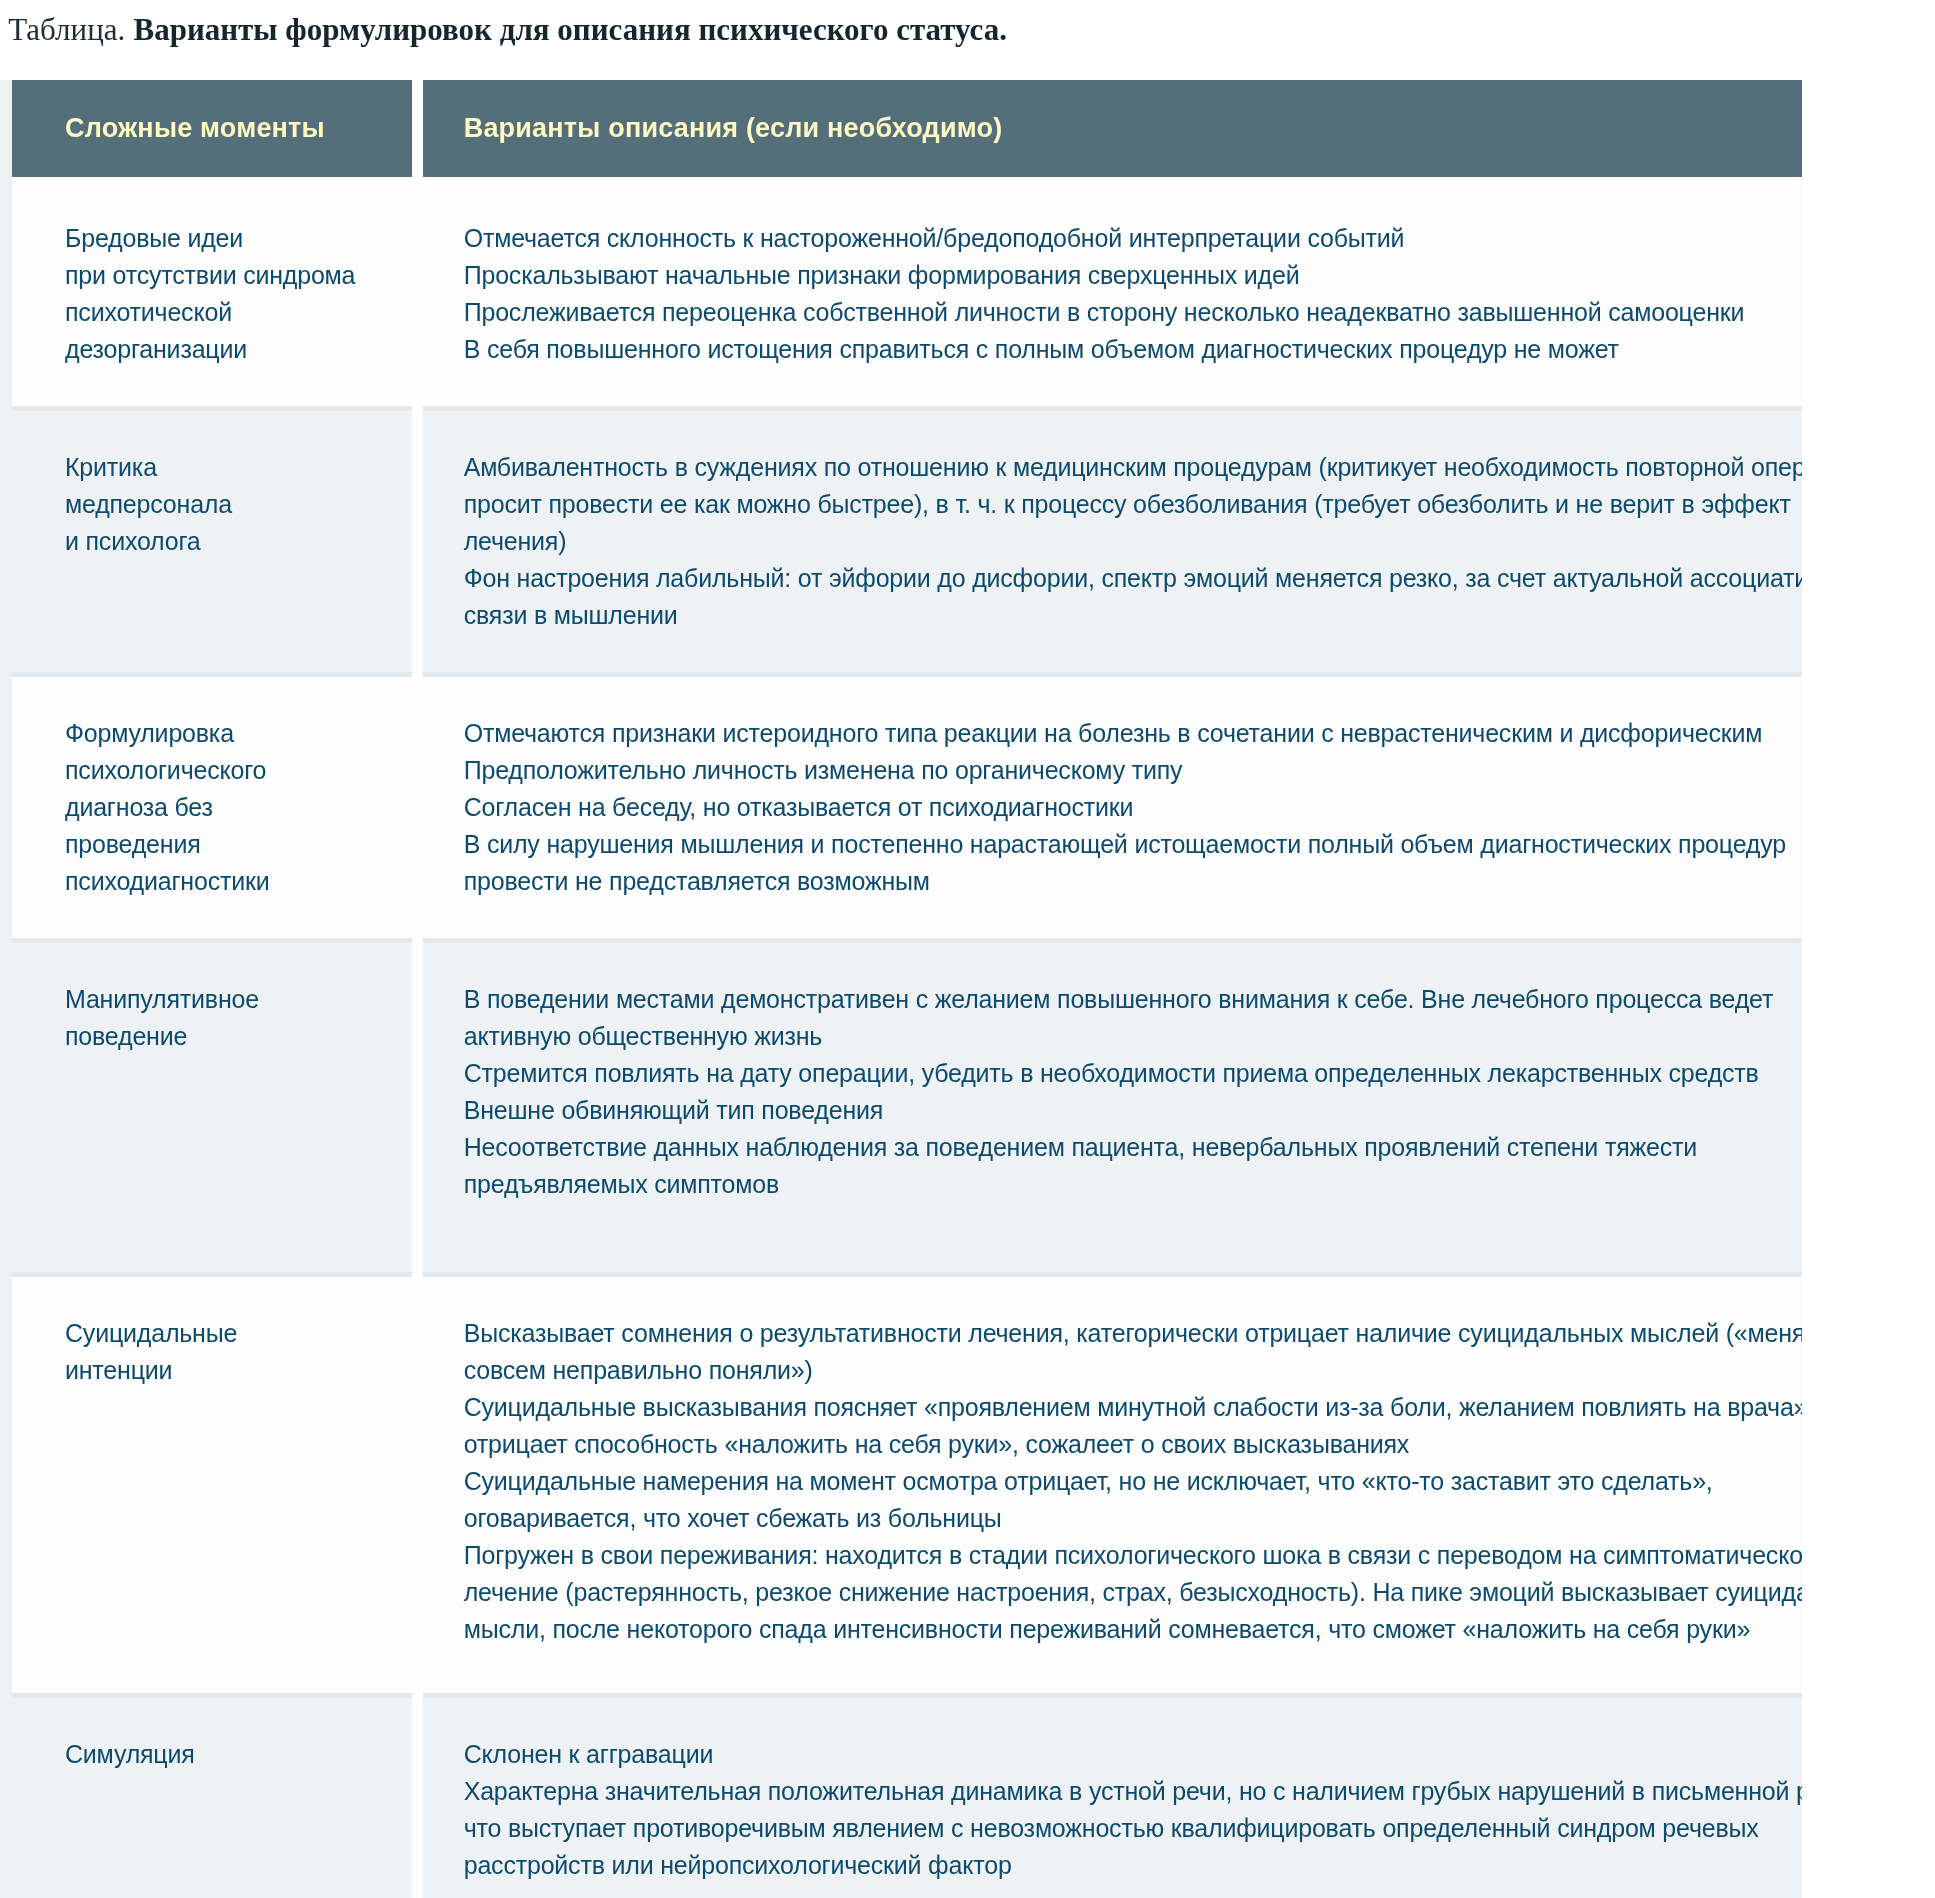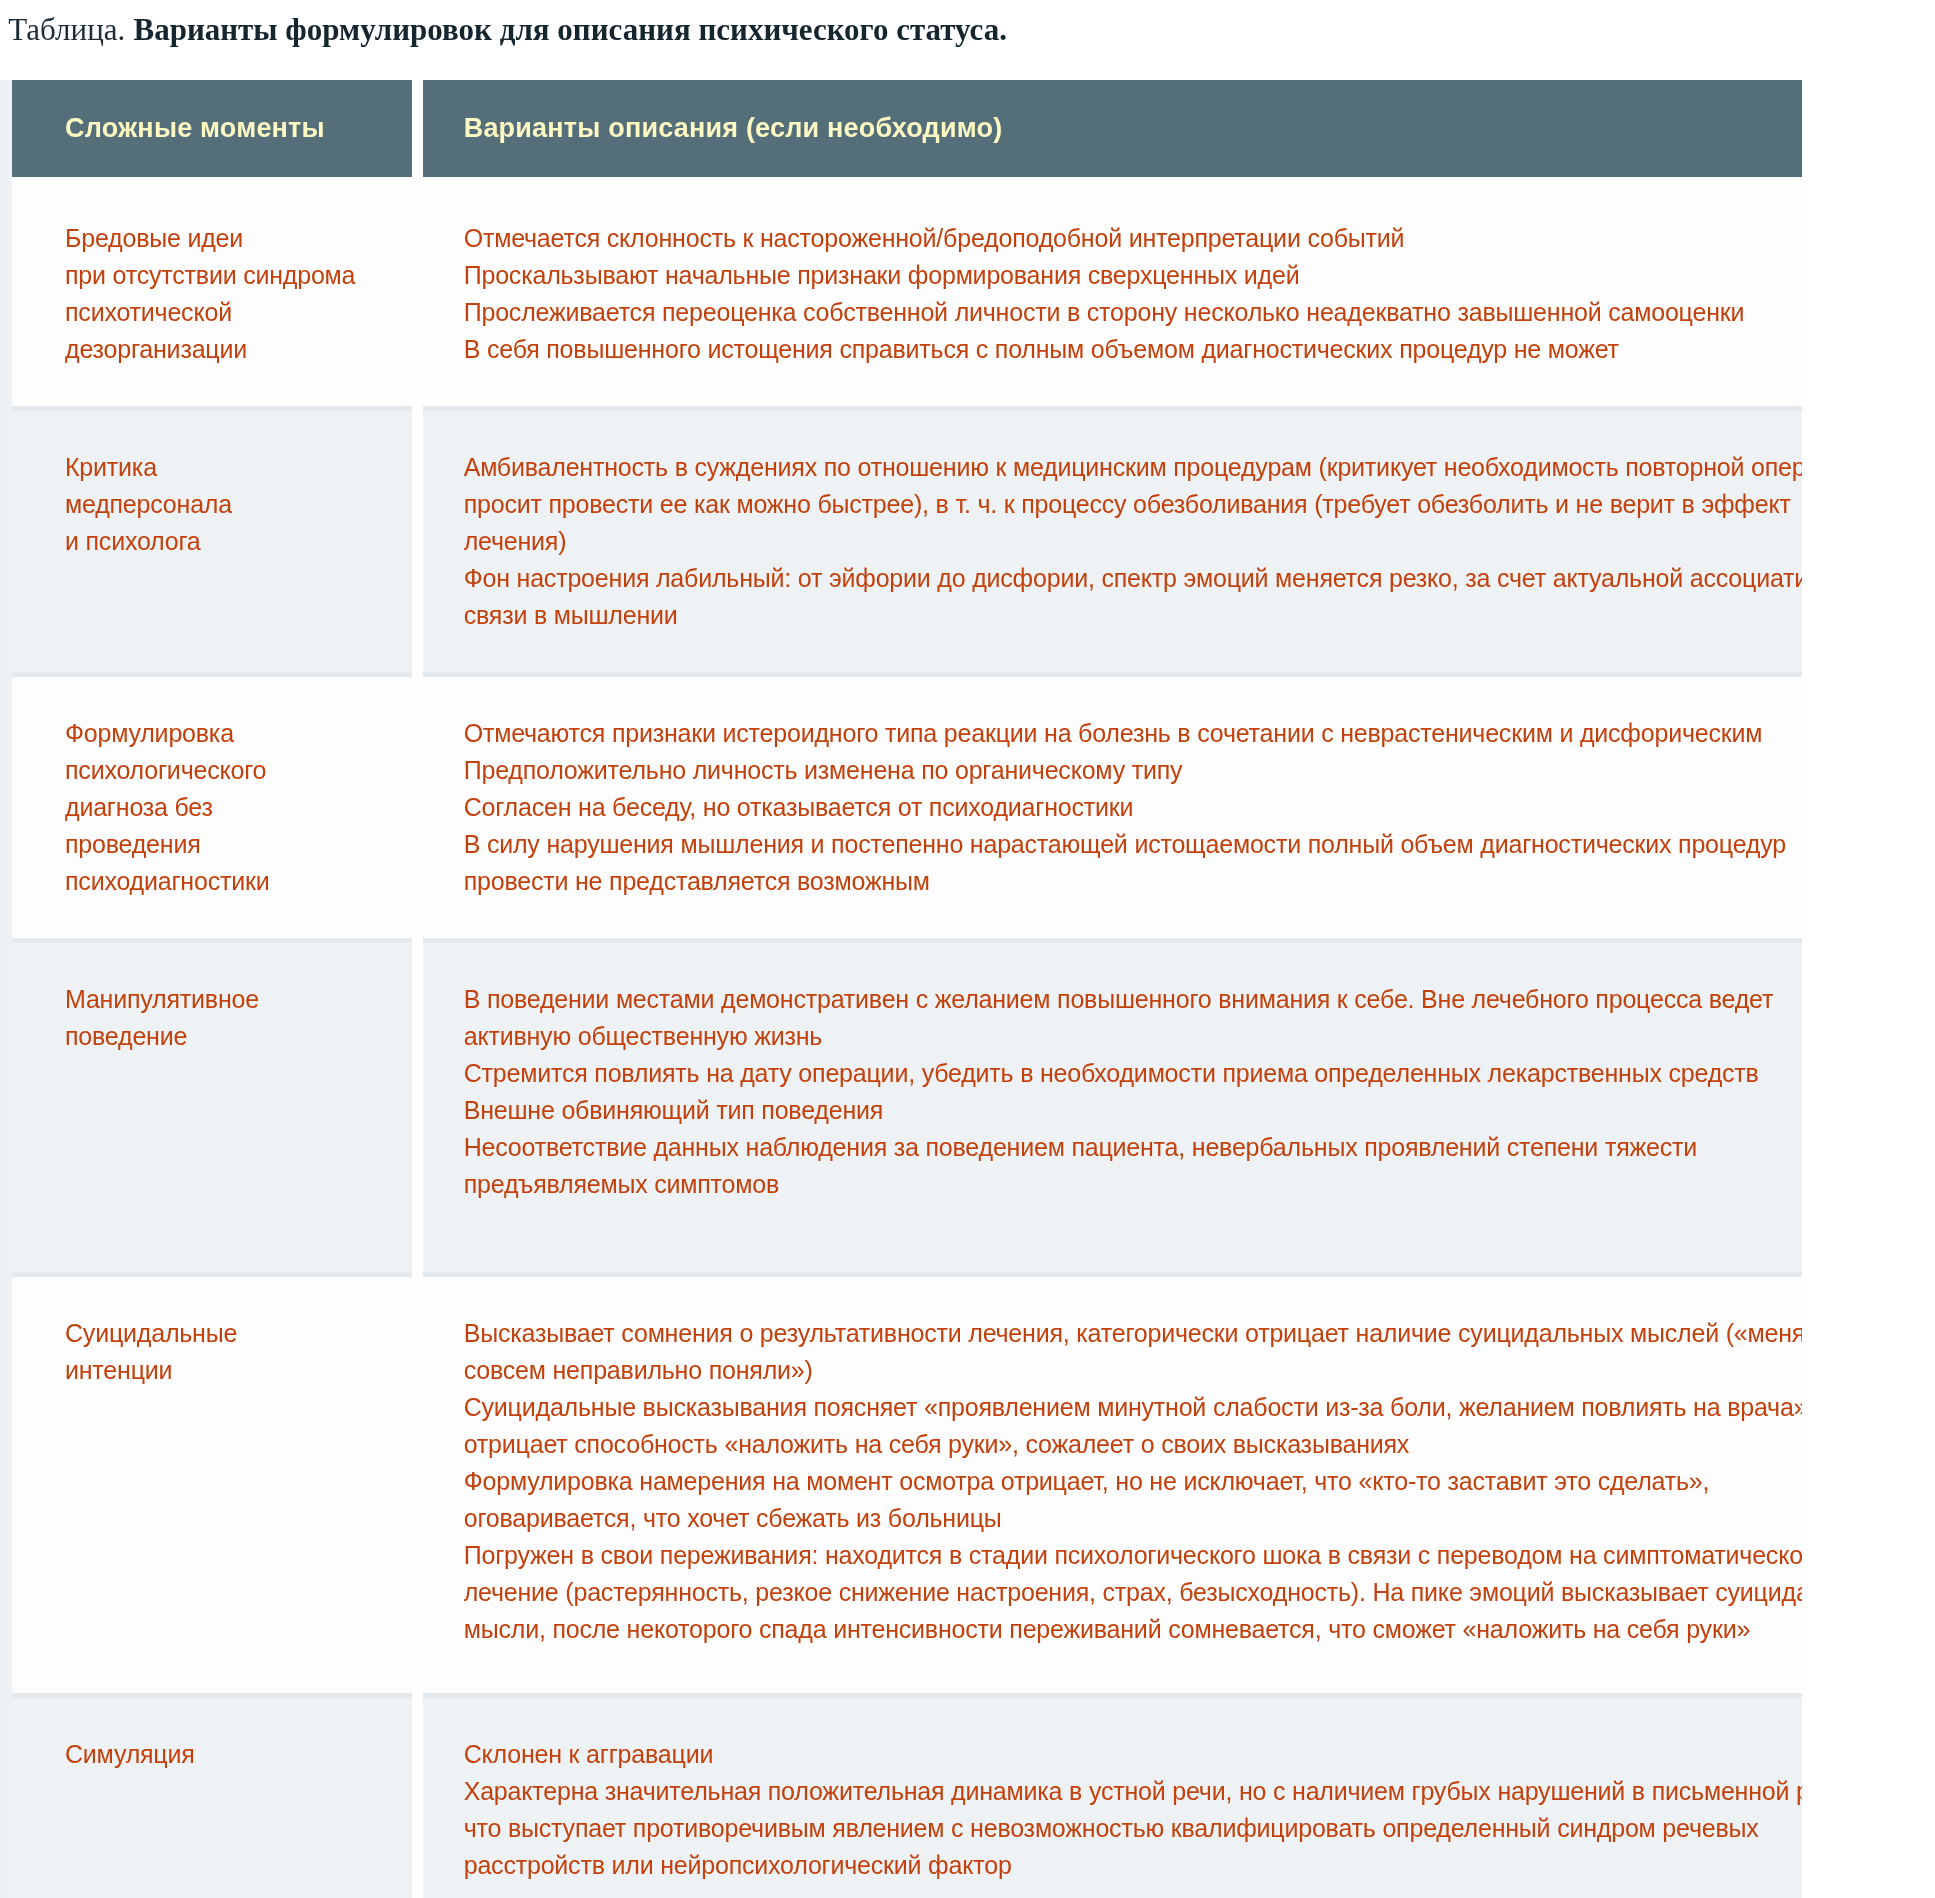--- a/index.html
+++ b/index.html
@@ -66,21 +66,21 @@
   }
   .row + .row .cell {
     border-top: 5.8px solid #e4e9ed;
   }
   .row.alt .cell {
     background: #eff2f4;
   }
   .cell {
     font-size: 25px;
     line-height: 37px;
-    color: #c2410c;
+    color: #0c4a6e;
     letter-spacing: -0.2px;
   }
   .cell-left {
     padding: 38px 20px 38px 53px;
     white-space: pre-line;
   }
   .cell-right {
     padding: 38px 49px 38px 41px;
   }
   .option {
@@ -152,21 +152,21 @@
             <p class="option">Внешне обвиняющий тип поведения</p>
             <p class="option">Несоответствие данных наблюдения за поведением пациента, невербальных проявлений степени тяжести предъявляемых симптомов</p>
           </div>
         </div>
         <div class="row">
           <div class="cell cell-left">Суицидальные
 интенции</div>
           <div class="cell cell-right">
             <p class="option">Высказывает сомнения о результативности лечения, категорически отрицает наличие суицидальных мыслей («меня совсем неправильно поняли»)</p>
             <p class="option">Суицидальные высказывания поясняет «проявлением минутной слабости из-за боли, желанием повлиять на врача», отрицает способность «наложить на себя руки», сожалеет о своих высказываниях</p>
-            <p class="option">Формулировка намерения на момент осмотра отрицает, но не исключает, что «кто-то заставит это сделать», оговаривается, что хочет сбежать из больницы</p>
+            <p class="option">Суицидальные намерения на момент осмотра отрицает, но не исключает, что «кто-то заставит это сделать», оговаривается, что хочет сбежать из больницы</p>
             <p class="option">Погружен в свои переживания: находится в стадии психологического шока в связи с переводом на симптоматическое лечение (растерянность, резкое снижение настроения, страх, безысходность). На пике эмоций высказывает суицидальные мысли, после некоторого спада интенсивности переживаний сомневается, что сможет «наложить на себя руки»</p>
           </div>
         </div>
         <div class="row alt">
           <div class="cell cell-left">Симуляция</div>
           <div class="cell cell-right">
             <p class="option">Склонен к аггравации</p>
             <p class="option">Характерна значительная положительная динамика в устной речи, но с наличием грубых нарушений в письменной речи, что выступает противоречивым явлением с невозможностью квалифицировать определенный синдром речевых расстройств или нейропсихологический фактор</p>
           </div>
         </div>

